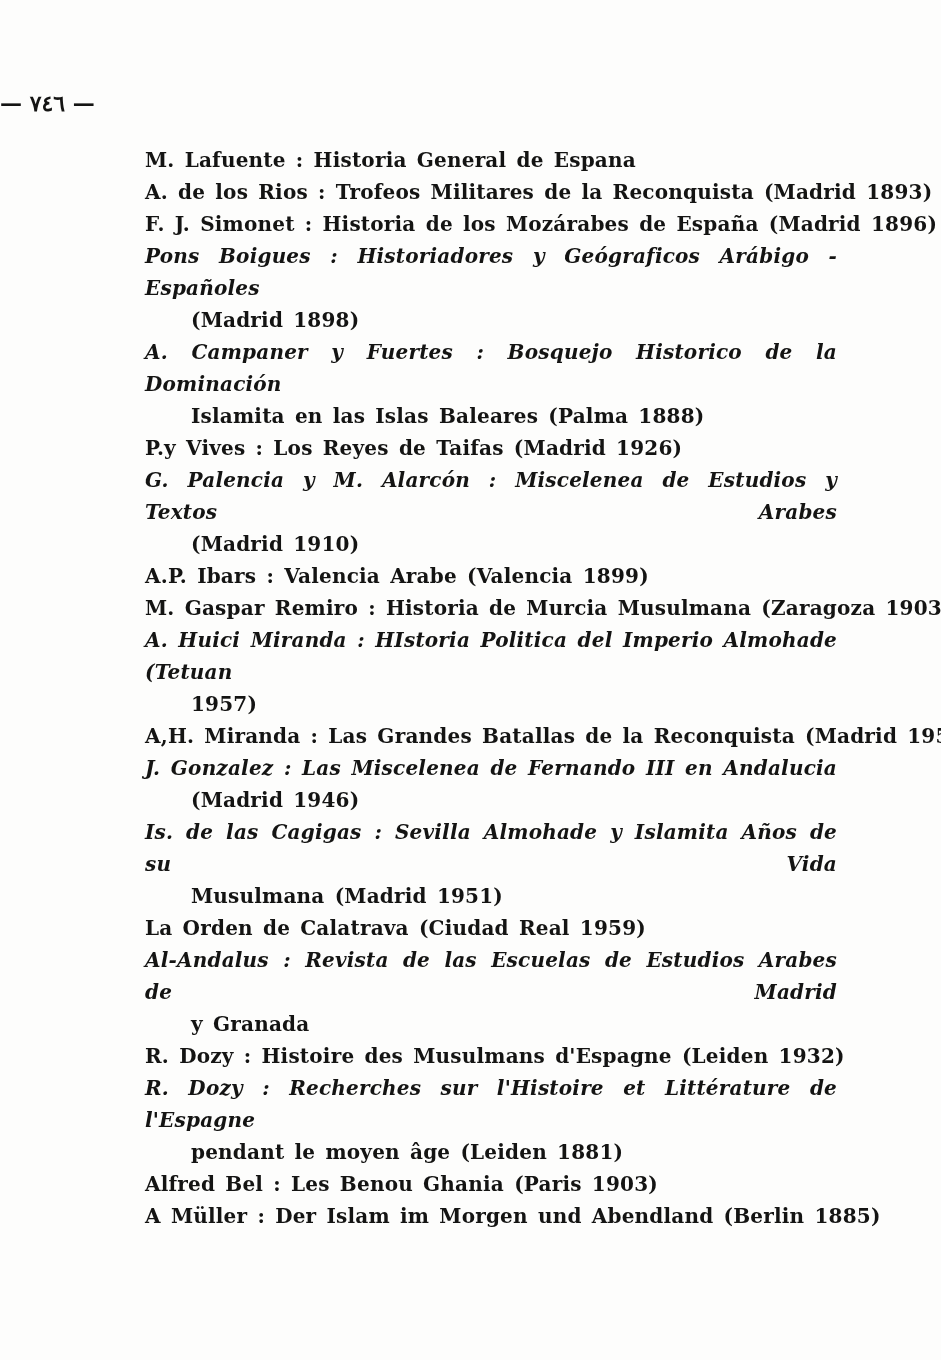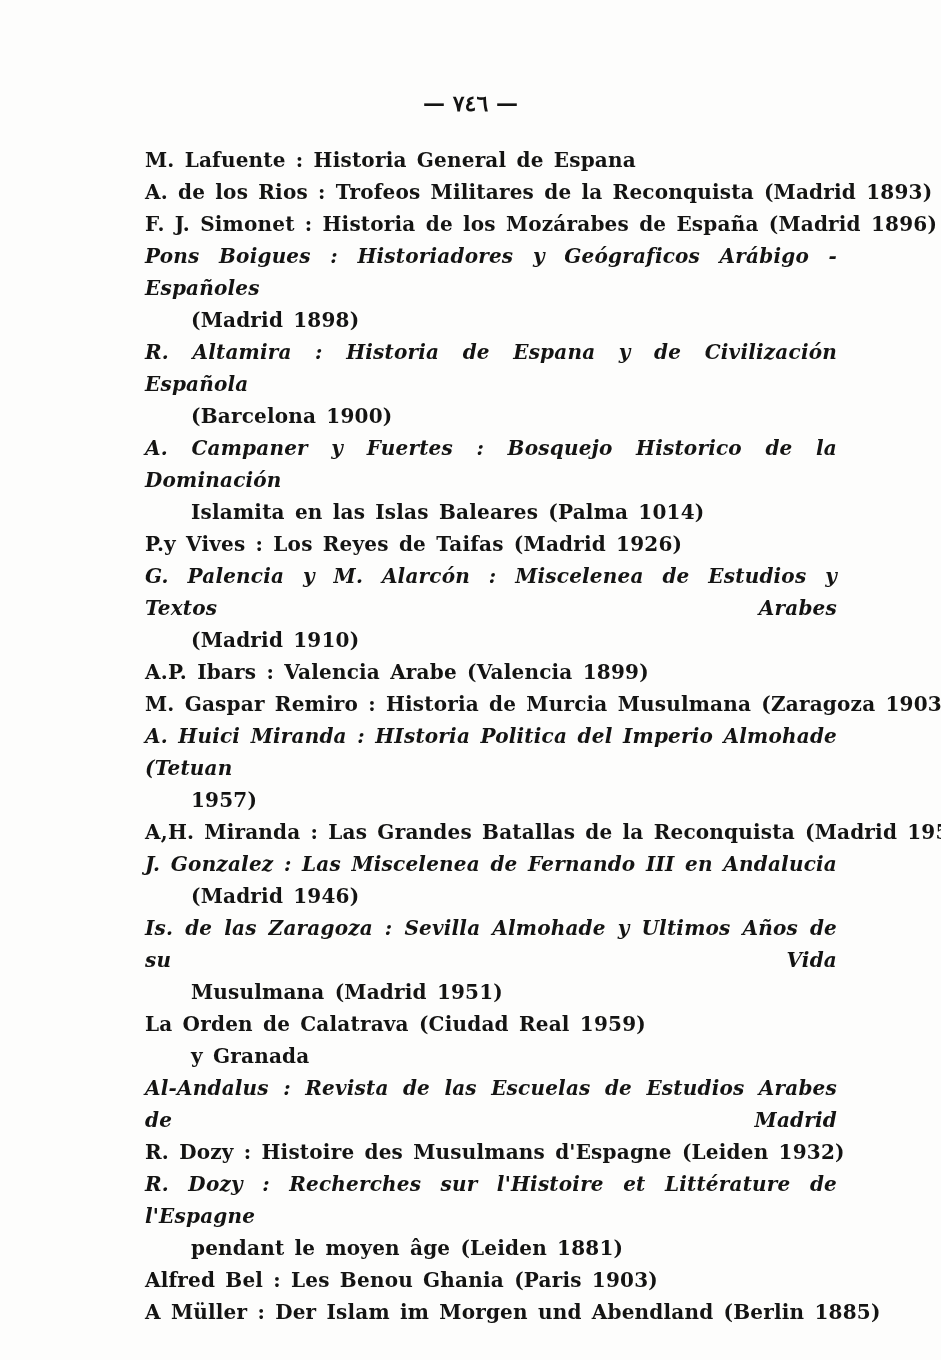--- a/index.html
+++ b/index.html
@@ -27,21 +27,20 @@
       radial-gradient(circle 1px at 700px 1300px, #777 0 40%, transparent 55%),
       radial-gradient(circle 1px at 120px 1120px, #888 0 40%, transparent 55%),
       radial-gradient(circle 1px at 870px 300px, #999 0 40%, transparent 55%);
     opacity: .6;
   }
   .page-number {
     position: absolute;
     top: 90px;
     left: 0;
     width: 941px;
-    text-align: center;
     font-size: 22px;
     font-weight: 700;
     letter-spacing: 3px;
     white-space: nowrap;
   }
   .biblio {
     position: absolute;
     top: 144px;
     left: 145px;
     width: 692px;
@@ -79,26 +78,22 @@
         <div class="line">A. de los Rios : Trofeos Militares de la Reconquista (Madrid 1893)</div>
       </div>
       <div class="entry">
         <div class="line">F. J. Simonet : Historia de los Mozárabes de España (Madrid 1896)</div>
       </div>
       <div class="entry">
         <div class="line stretch">Pons Boigues : Historiadores y Geógraficos Arábigo - Españoles</div>
         <div class="line cont">(Madrid 1898)</div>
       </div>
       <div class="entry">
-        <div class="line stretch">R. Altamira : Historia de Espana y de Civilización Española</div>
-        <div class="line cont">(Barcelona 1900)</div>
-      </div>
-      <div class="entry">
         <div class="line stretch">A. Campaner y Fuertes : Bosquejo Historico de la Dominación</div>
-        <div class="line cont">Islamita en las Islas Baleares (Palma 1014)</div>
+        <div class="line cont">Islamita en las Islas Baleares (Palma 1888)</div>
       </div>
       <div class="entry">
         <div class="line">P.y Vives : Los Reyes de Taifas (Madrid 1926)</div>
       </div>
       <div class="entry">
         <div class="line stretch">G. Palencia y M. Alarcón : Miscelenea de Estudios y Textos Arabes</div>
         <div class="line cont">(Madrid 1910)</div>
       </div>
       <div class="entry">
         <div class="line">A.P. Ibars : Valencia Arabe (Valencia 1899)</div>
@@ -111,29 +106,29 @@
         <div class="line cont">1957)</div>
       </div>
       <div class="entry">
         <div class="line">A,H. Miranda : Las Grandes Batallas de la Reconquista (Madrid 1956)</div>
       </div>
       <div class="entry">
         <div class="line stretch">J. Gonzalez : Las Miscelenea de Fernando III en Andalucia</div>
         <div class="line cont">(Madrid 1946)</div>
       </div>
       <div class="entry">
-        <div class="line stretch">Is. de las Zaragoza : Sevilla Almohade y Ultimos Años de su Vida</div>
+        <div class="line stretch">Is. de las Cagigas : Sevilla Almohade y Islamita Años de su Vida</div>
         <div class="line cont">Musulmana (Madrid 1951)</div>
       </div>
       <div class="entry">
         <div class="line">La Orden de Calatrava (Ciudad Real 1959)</div>
       </div>
       <div class="entry">
+        <div class="line stretch">Al-Andalus : Revista de las Escuelas de Estudios Arabes de Madrid</div>
         <div class="line cont">y Granada</div>
-        <div class="line stretch">Al-Andalus : Revista de las Escuelas de Estudios Arabes de Madrid</div>
       </div>
       <div class="entry">
         <div class="line">R. Dozy : Histoire des Musulmans d'Espagne (Leiden 1932)</div>
       </div>
       <div class="entry">
         <div class="line stretch">R. Dozy : Recherches sur l'Histoire et Littérature de l'Espagne</div>
         <div class="line cont">pendant le moyen âge (Leiden 1881)</div>
       </div>
       <div class="entry">
         <div class="line">Alfred Bel : Les Benou Ghania (Paris 1903)</div>

